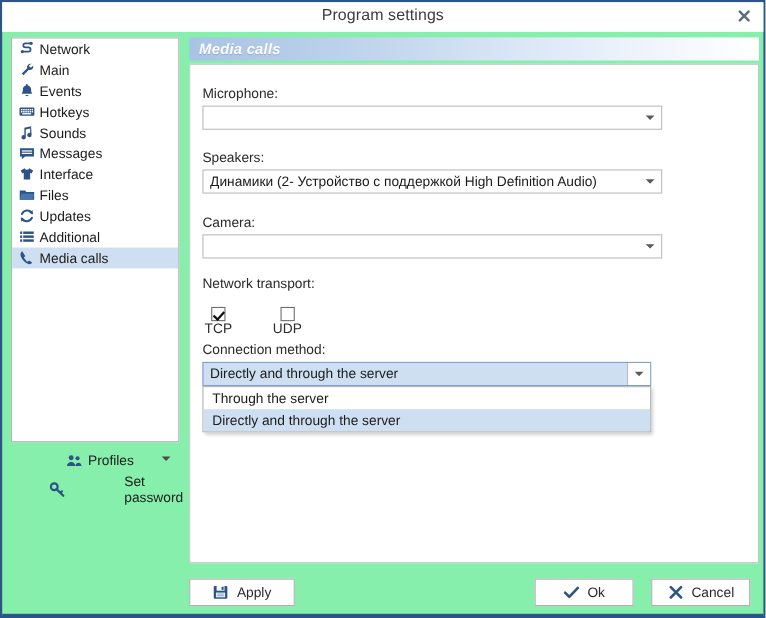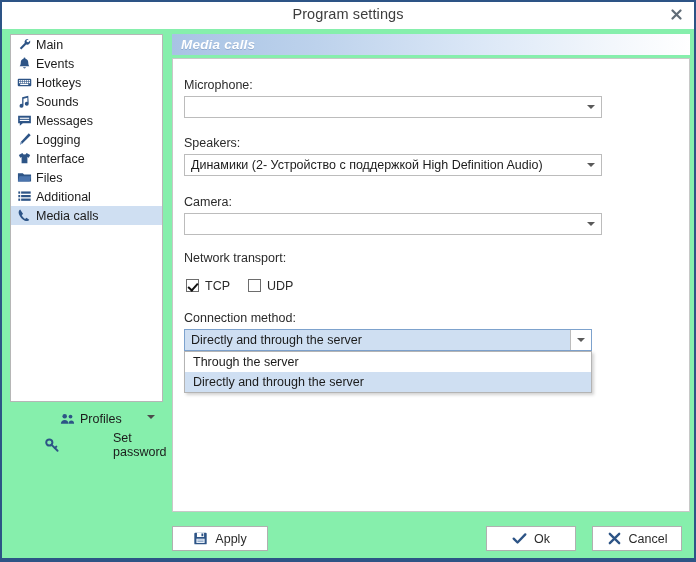--- a/index.html
+++ b/index.html
@@ -199,24 +199,25 @@
     color: #1b1b1b;
     cursor: pointer;
     white-space: nowrap;
   }
   .dd-option.highlighted { background: #cfdff2; }
 
   
   .cb-wrap {
     position: absolute;
     display: flex;
-    align-items: flex-start;
+    align-items: flex-end;
     cursor: pointer;
     font-size: 12.5px;
     color: #2b2b2b;
+    flex-direction: column;
   }
   .cb-box {
     width: 13px; height: 13px;
     box-sizing: border-box;
     border: 1px solid #6d6d6d;
     background: #ffffff;
     margin-right: 6px;
     position: relative;
     flex: 0 0 13px;
   }
@@ -268,20 +269,30 @@
     <div id="title-text">Program settings</div>
     <div id="close-btn">
       <svg width="11" height="11" viewBox="0 0 11 11">
         <path d="M1.5 1.5 L9.5 9.5 M9.5 1.5 L1.5 9.5" stroke="#5f6b76" stroke-width="2.2" stroke-linecap="round"></path>
       </svg>
     </div>
   </div>
 
   <div id="sidebar">
 
+    <div class="nav-item" style="top:0">
+      <span class="nav-icon">
+        <svg width="15" height="15" viewBox="0 0 16 16">
+          <path d="M11 2.5 H6.5a2 2 0 0 0 0 4h3a2 2 0 0 1 0 4H4.5" fill="none" stroke="#2d5486" stroke-width="1.7"></path>
+          <circle cx="12" cy="2.5" r="1.6" fill="#2d5486"></circle>
+          <circle cx="3.6" cy="10.5" r="1.6" fill="#2d5486"></circle>
+        </svg>
+      </span>
+      <span class="nav-label">Network</span>
+    </div>
 
     <div class="nav-item">
       <span class="nav-icon">
         <svg width="15" height="15" viewBox="0 0 16 16">
           <path d="M12.5 2.2a3.4 3.4 0 0 0-4.3 4.2L3 11.6l1.6 1.6 5.2-5.2a3.4 3.4 0 0 0 4.2-4.3l-1.9 1.9-1.6-.4-.4-1.6z" fill="#2d5486"></path>
         </svg>
       </span>
       <span class="nav-label">Main</span>
     </div>
 
@@ -334,49 +345,51 @@
           <path d="M1.2 3h13.6v8H6.2l-3.2 2.6V11H1.2z" fill="#2d5486"></path>
           <g fill="#ffffff">
             <rect x="3" y="5" width="10" height="1.2"></rect>
             <rect x="3" y="7.3" width="10" height="1.2"></rect>
           </g>
         </svg>
       </span>
       <span class="nav-label">Messages</span>
     </div>
 
-    <div class="nav-item">
-      <span class="nav-icon">
-        <svg width="15" height="15" viewBox="0 0 16 16">
-          <path d="M12.6 1.4 14.6 3.4 6 12 3.2 13.6 4.2 10.4z" fill="#2d5486"></path>
-          <path d="M3.2 13.6 4.2 10.4 5.6 11.9z" fill="#9fb8d6"></path>
-        </svg>
-      </span>
-      <span class="nav-label">Logging</span>
-    </div>
 
     <div class="nav-item">
       <span class="nav-icon">
         <svg width="15" height="15" viewBox="0 0 16 16">
           <path d="M5.8 2 2 4.2l1.4 3 1.5-.8v6.6h6.2V6.4l1.5.8 1.4-3L10.2 2A2.3 2.3 0 0 1 5.8 2z" fill="#2d5486"></path>
         </svg>
       </span>
       <span class="nav-label">Interface</span>
     </div>
 
     <div class="nav-item">
       <span class="nav-icon">
         <svg width="15" height="15" viewBox="0 0 16 16">
           <path d="M1 3.4h5.2l1.3 1.5H15v7.4H1z" fill="#2d5486"></path>
           <path d="M2.6 6.6H15l-1.5 5.7H1z" fill="#4a74ad"></path>
         </svg>
       </span>
       <span class="nav-label">Files</span>
     </div>
 
+    <div class="nav-item">
+      <span class="nav-icon">
+        <svg width="15" height="15" viewBox="0 0 16 16">
+          <path d="M13 5.2A5.6 5.6 0 0 0 3.1 6" fill="none" stroke="#2d5486" stroke-width="1.9" stroke-linecap="round"></path>
+          <path d="M3 10.2A5.6 5.6 0 0 0 12.9 9.5" fill="none" stroke="#2d5486" stroke-width="1.9" stroke-linecap="round"></path>
+          <path d="M13.6 2.2 13.4 5.9 9.9 4.6z" fill="#2d5486"></path>
+          <path d="M2.4 13.4 2.6 9.7 6.1 11z" fill="#2d5486"></path>
+        </svg>
+      </span>
+      <span class="nav-label">Updates</span>
+    </div>
 
     <div class="nav-item">
       <span class="nav-icon">
         <svg width="15" height="15" viewBox="0 0 16 16">
           <g fill="#2d5486">
             <rect x="1.4" y="2.6" width="2" height="2.4"></rect>
               <rect x="4.4" y="2.6" width="10.2" height="2.4"></rect>
             <rect x="1.4" y="6.4" width="2" height="2.4"></rect>
               <rect x="4.4" y="6.4" width="10.2" height="2.4"></rect>
             <rect x="1.4" y="10.2" width="2" height="2.4"></rect>

